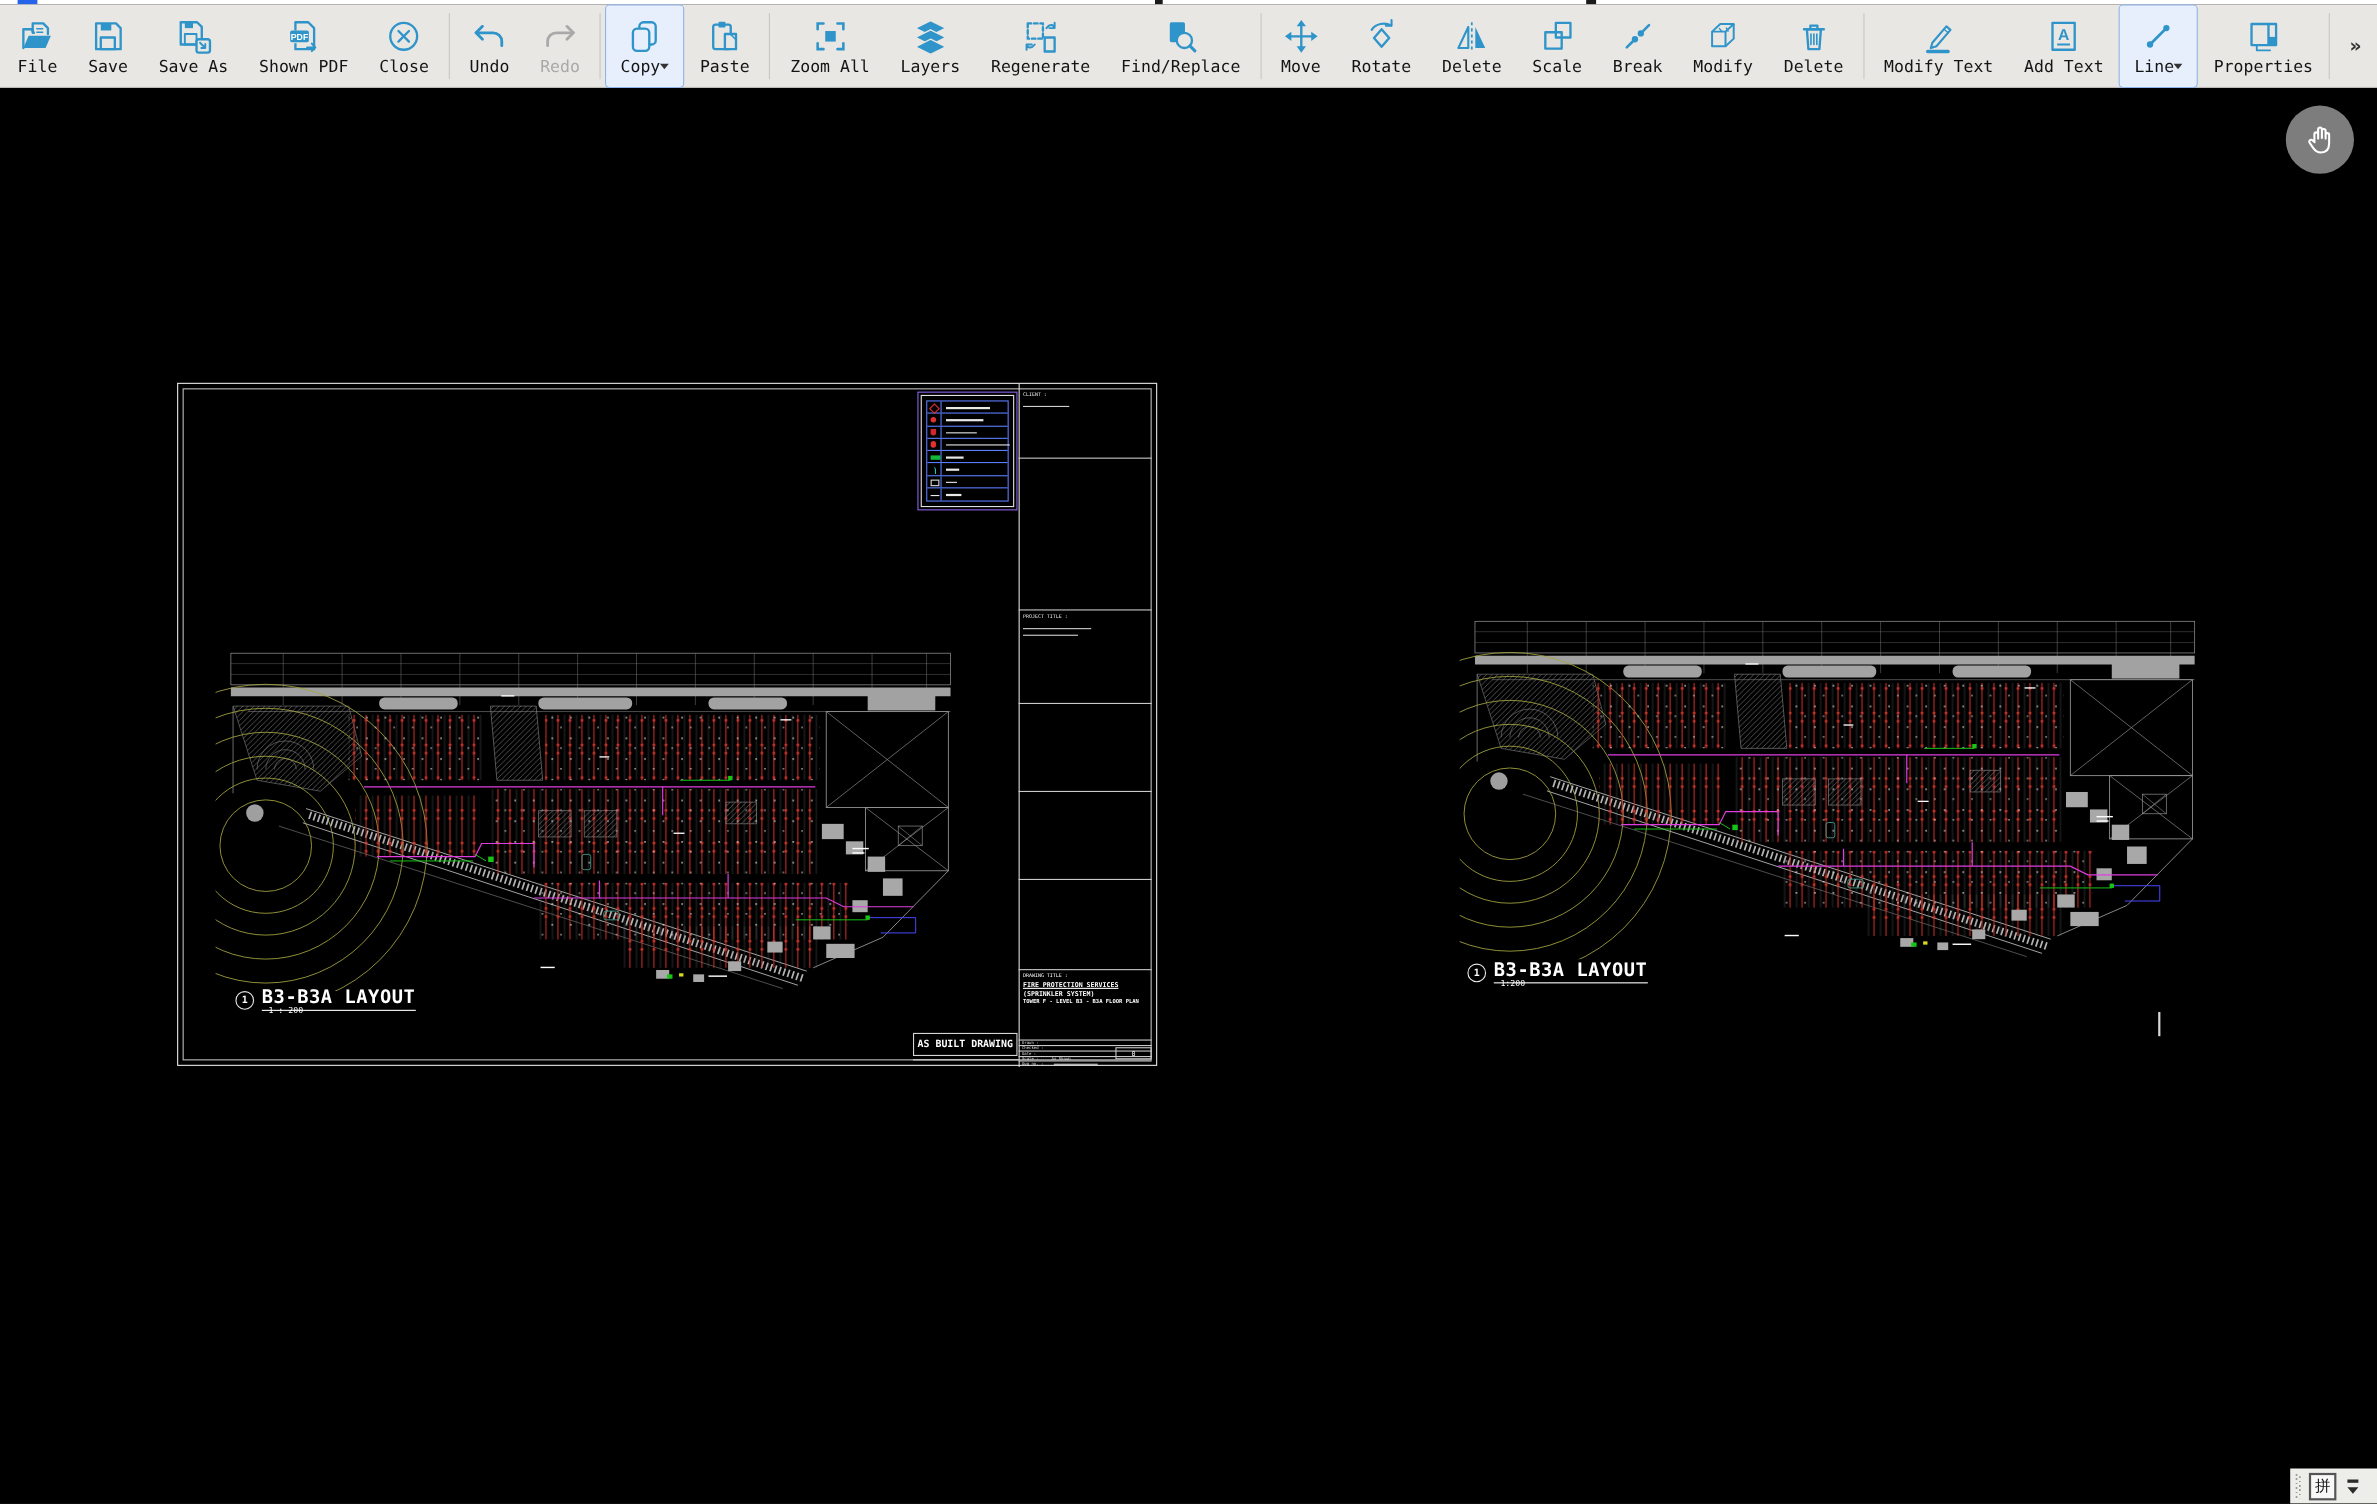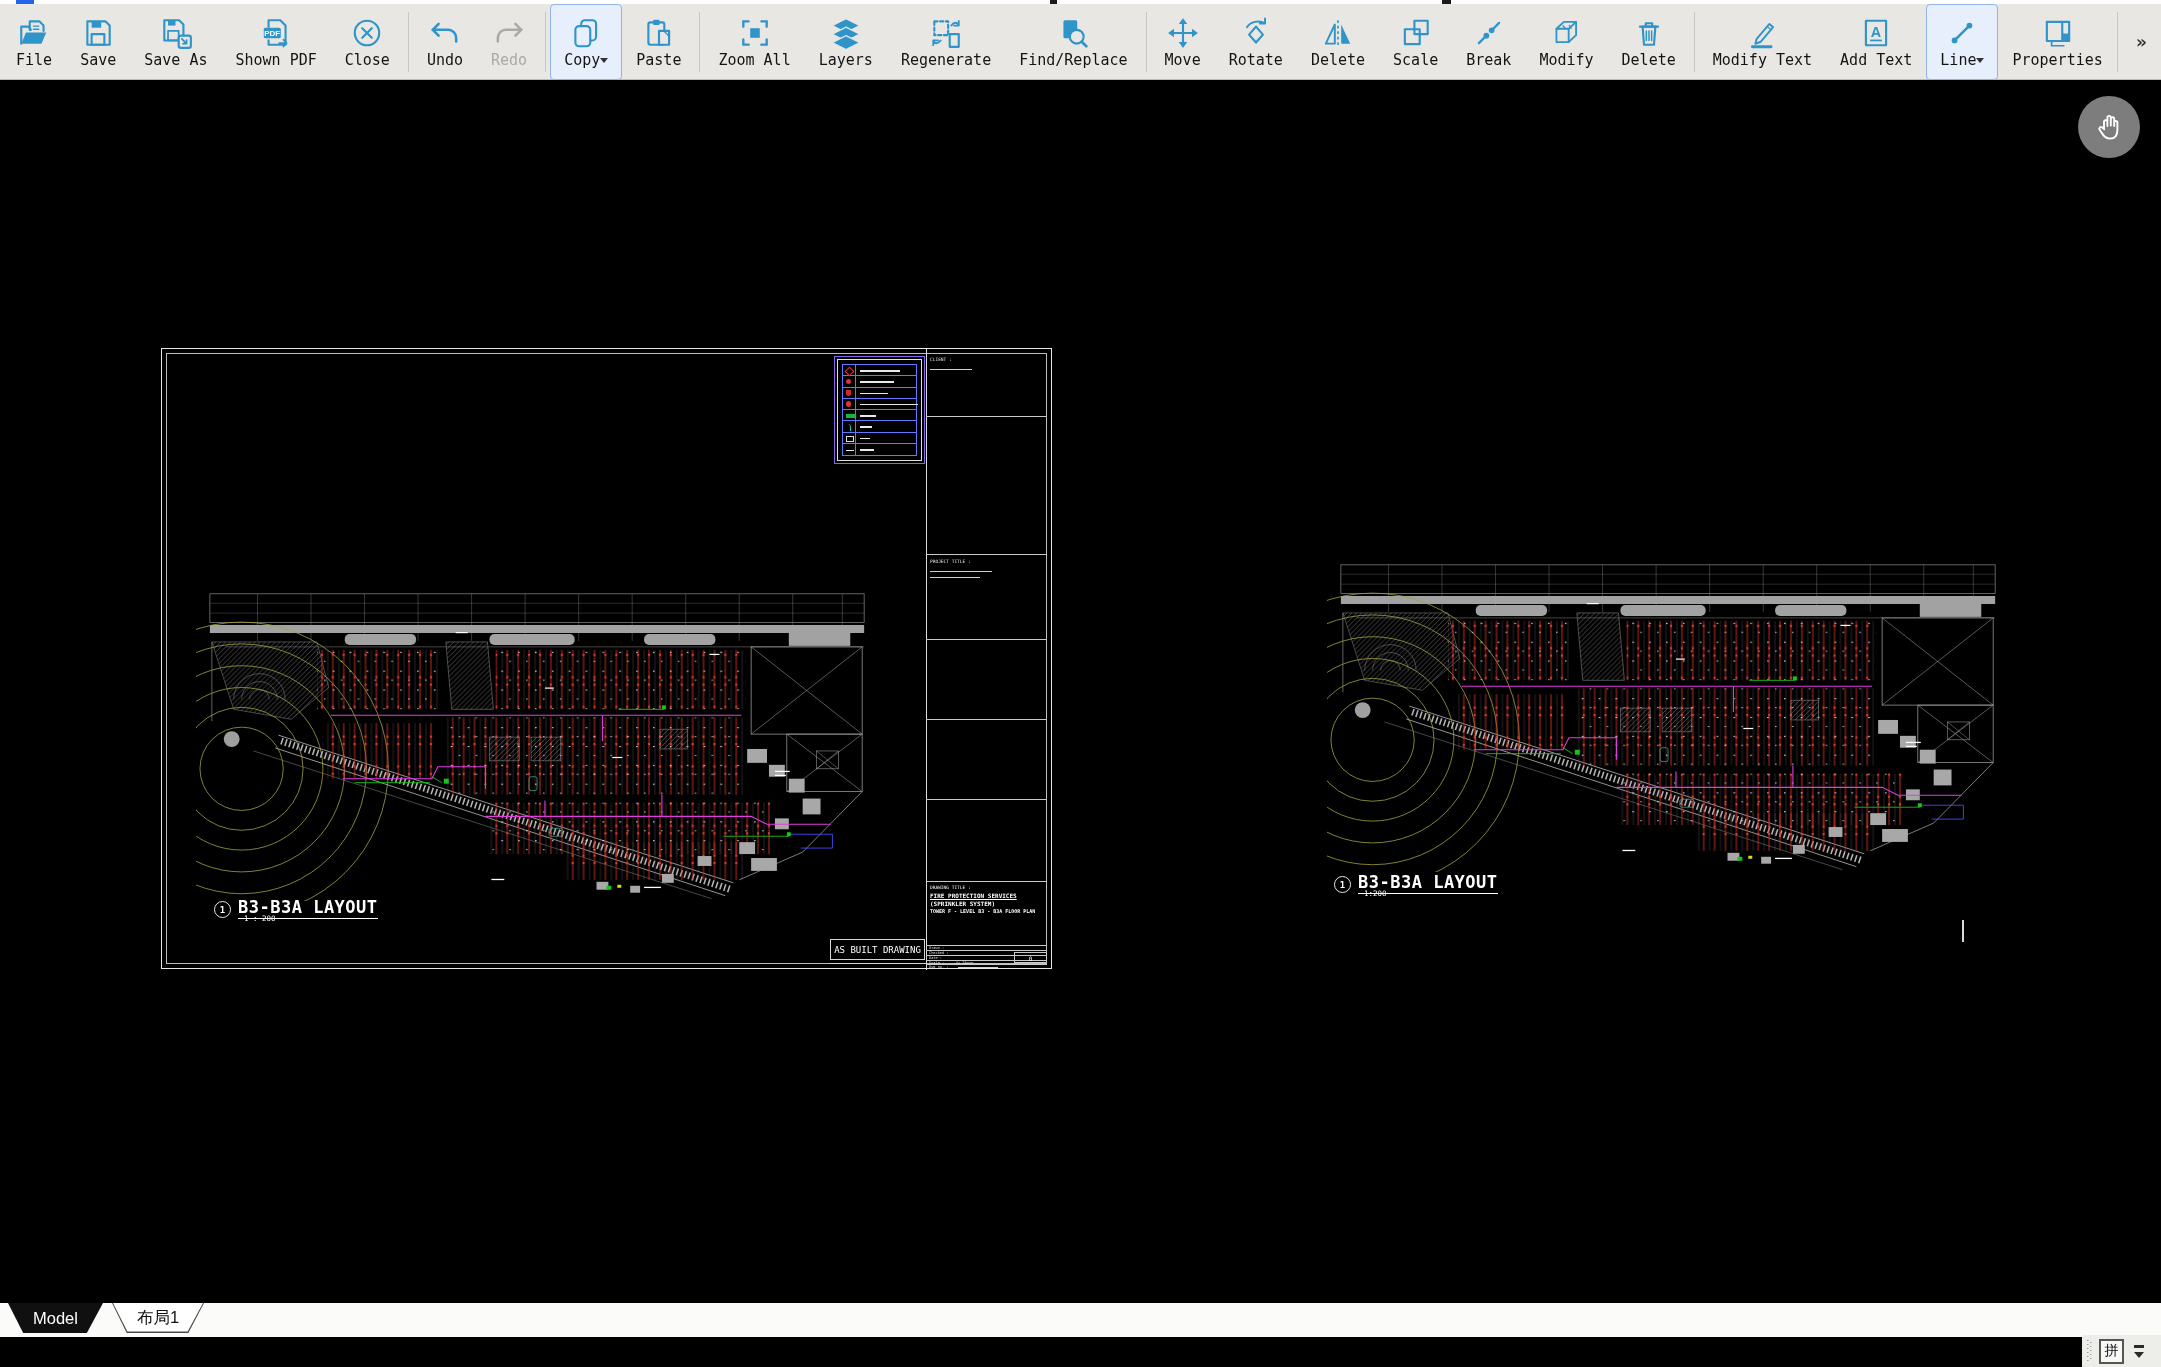--- a/index.html
+++ b/index.html
@@ -41,21 +41,21 @@
   .ttl{position:absolute;left:768px;width:115px;color:#fff;}
   .ttl .l0{font-size:4.5px;margin-bottom:2px;}
   .ttl .l1{font-size:6px;font-weight:bold;text-decoration:underline;line-height:8px;white-space:nowrap;}
   .ttl .l2{font-size:6px;font-weight:bold;line-height:8px;white-space:nowrap;}
   .ttl .l3{font-size:5px;font-weight:bold;line-height:7px;white-space:nowrap;}
   .mtrow{position:absolute;left:764px;width:121px;border-top:1px solid #c9c9c9;font-size:3.6px;color:#ddd;}
   .mtlabel{position:absolute;left:3px;top:0;white-space:nowrap;}
   .revbox{position:absolute;left:852px;top:603px;width:33px;height:11px;border:1px solid #c9c9c9;
           color:#fff;font-size:6px;text-align:center;line-height:11px;box-sizing:border-box;}
   .asbuilt{position:absolute;left:668px;top:590px;width:95px;height:21px;border:1px solid #d5d5d5;
-           color:#fff;font-size:9px;font-weight:normal;text-align:center;line-height:20px;
+           color:#fff;font-size:9px;font-weight:bold;text-align:center;line-height:20px;
            letter-spacing:0;box-sizing:border-box;white-space:nowrap;}
   
   .legend{position:absolute;left:672px;top:7px;width:89px;height:106px;border:1px solid #8a63e8;}
   .legend-in{position:absolute;left:2px;top:2px;right:2px;bottom:2px;border:1px solid #e0e0e0;}
   .legend-tbl{position:absolute;left:4px;top:4px;right:4px;bottom:4px;border:1px solid #5b7cff;}
   .lg-row{position:relative;height:11.3px;border-bottom:1px solid #5b7cff;box-sizing:border-box;}
   .lg-row:last-child{border-bottom:none;}
   .lg-sym{position:absolute;left:0;top:0;width:13px;height:100%;border-right:1px solid #5b7cff;box-sizing:border-box;}
   .lg-dash{position:absolute;left:17px;top:5px;height:1.6px;background:#e8e8e8;}
   .sym{position:absolute;left:3px;top:2.5px;}
@@ -598,31 +598,20 @@
       <use href="#floorplan"></use>
     </svg>
     <div class="vp-label">
       <div class="vp-circle" style="left:1334px;top:796px">1</div>
       <div class="vp-title" style="left:1358px;top:792px">B3-B3A LAYOUT</div>
       <div class="vp-scale" style="left:1364px;top:809px">1:200</div>
     </div>
     <div class="cursor-tick"></div>
   </div>
 
-  <div class="tabrow">
-    <div class="tab tab-model">
-      <div class="shape"></div>
-      <div class="lab">Model</div>
-    </div>
-    <div class="tab tab-layout">
-      <div class="shape"></div>
-      <div class="inner"></div>
-      <div class="lab">布局1</div>
-    </div>
-  </div>
 
   <div class="ime">
     <div class="ime-handle"></div>
     <div class="ime-box">拼</div>
     <div class="ime-ctrl">
       <div class="ime-dash"></div>
       <div class="ime-tri"></div>
     </div>
   </div>
 

